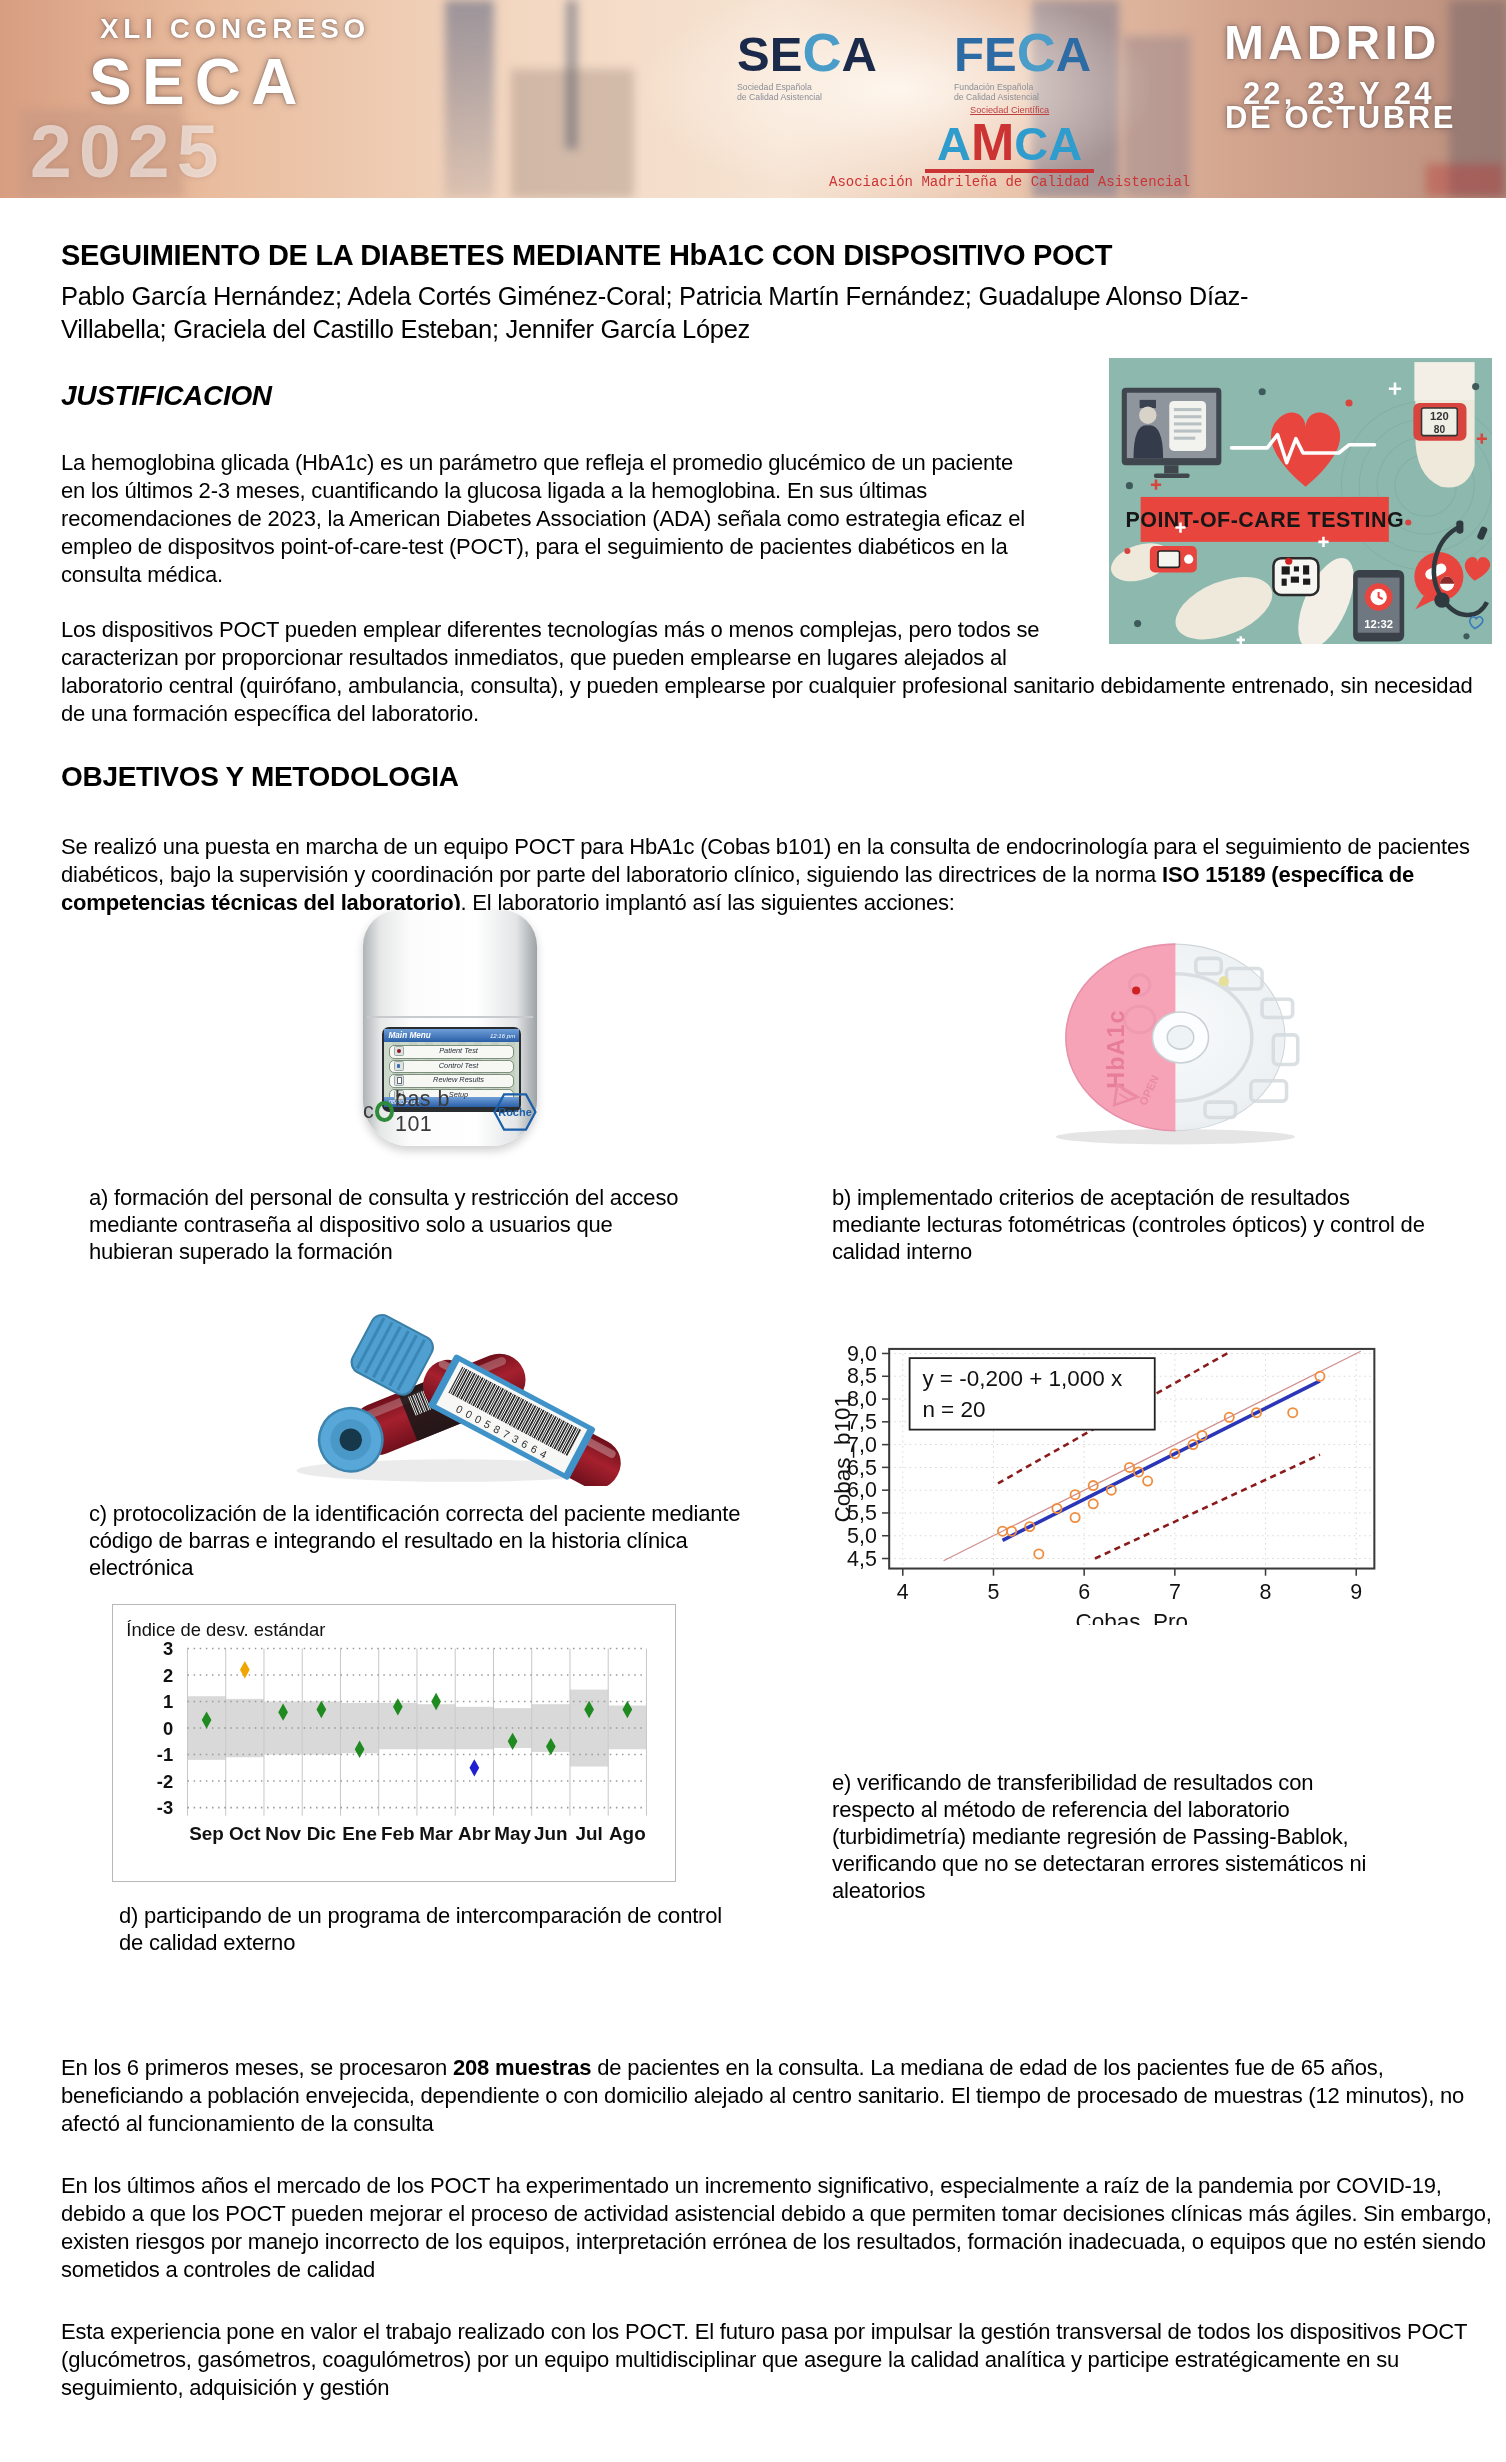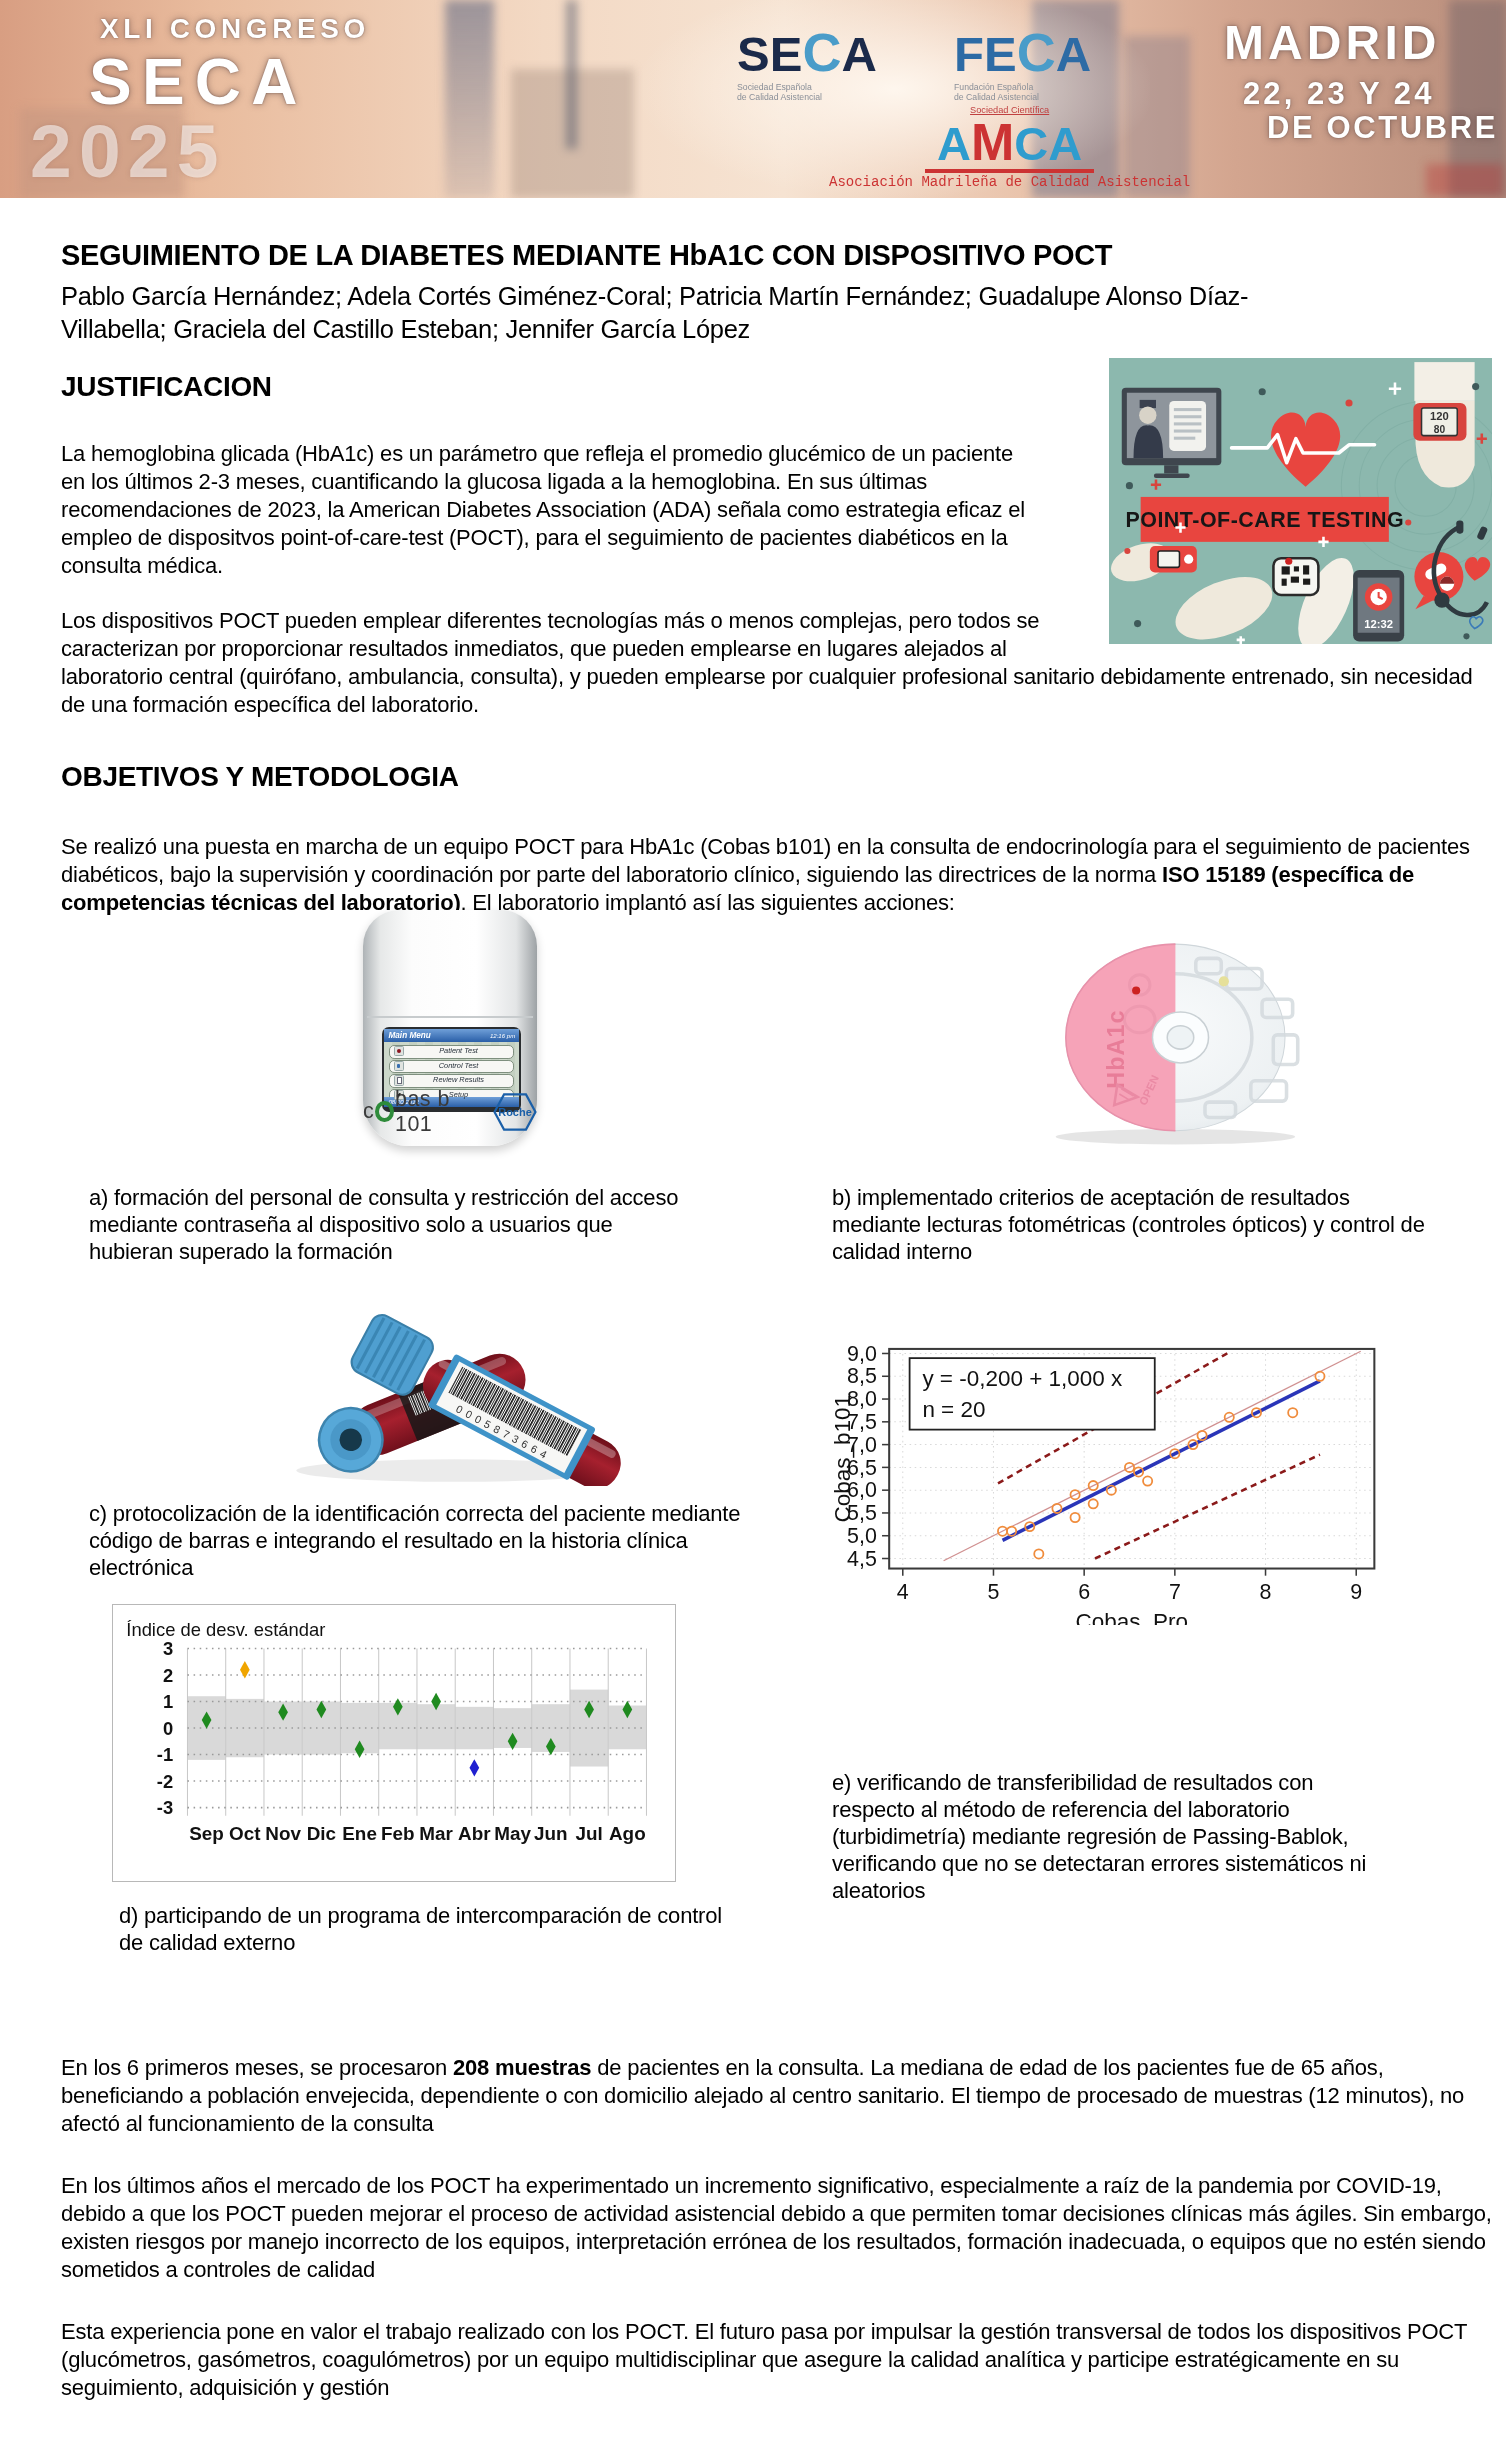--- a/index.html
+++ b/index.html
@@ -12,21 +12,21 @@
   .haze{position:absolute;left:639px;top:0;width:511px;height:100%;
     background:radial-gradient(ellipse at 50% 45%,rgba(255,248,240,.95) 0%,rgba(255,248,240,0) 72%);}
   .banner-text{position:absolute;color:#fff;font-weight:bold;
     text-shadow:0 0 7.2px rgba(80,60,60,.55),0 0 2px rgba(120,90,80,.8);white-space:nowrap;}
   .congress-line{left:100px;top:13.3px;font-size:28px;letter-spacing:4.6px;}
   .seca-big{left:89px;top:45px;font-size:64px;letter-spacing:10.2px;}
   .year-big{left:30px;top:108px;font-size:75px;letter-spacing:7.2px;color:rgba(255,255,255,.55);
     text-shadow:0 0 5.1px rgba(150,110,100,.35);}
   .madrid{left:1224px;top:15.3px;font-size:48px;letter-spacing:4.1px;}
   .dates1{left:1243px;top:76px;font-size:31px;letter-spacing:3.1px;}
-  .dates2{left:1225px;top:110px;font-size:31px;letter-spacing:2.6px;margin-left:42px;}
+  .dates2{left:1225px;top:100px;font-size:31px;letter-spacing:2.6px;}
   .logo{position:absolute;line-height:1;}
   .logo .word{font-weight:bold;white-space:nowrap;}
   .logo .sub{font-size:8.7px;color:#8a8f98;line-height:1.25;margin-top:3.1px;}
   .logo-seca{left:737px;top:24.5px;}
   .logo-seca .word{font-size:49px;color:#1b2a4a;}
   .logo-seca .cpar,.logo-feca .cpar{color:#4a9cc9;font-size:54px;}
   .logo-feca{left:954px;top:24.5px;}
   .logo-feca .word{font-size:49px;color:#2d6ba5;}
   .logo-amca{left:829px;top:106px;text-align:center;}
   .logo-amca .toptxt{font-size:9.2px;color:#c04040;margin-bottom:1px;text-decoration:underline;}
@@ -240,21 +240,21 @@
             <circle cx="700" cy="545" r="6"></circle>
           </g>
         <g fill="#d8453e">
             <circle cx="470" cy="88" r="7"></circle>
             <circle cx="36" cy="378" r="6"></circle>
             <circle cx="586" cy="322" r="6"></circle>
           </g>
         <path d="M 716 530 C 706 522 704 514 709 509 C 713 505 719 507 719 512 C 720 507 726 505 730 509 C 735 514 731 522 716 530 Z" fill="none" stroke="#3a7ab8" stroke-width="3"></path>
       </svg>
     </div>
-    <h2 class="sec" style="margin-top:18px;">JUSTIFICACION</h2>
+    <h2 class="sec" style="margin-top:27px;font-style:italic;">JUSTIFICACION</h2>
     <p class="body-txt" style="margin:37px 0 0 0;max-width:971px;">La hemoglobina glicada (HbA1c) es un parámetro que refleja el promedio glucémico de un paciente en los últimos 2-3 meses, cuantificando la glucosa ligada a la hemoglobina. En sus últimas recomendaciones de 2023, la American Diabetes Association (ADA) señala como estrategia eficaz el empleo de dispositvos point-of-care-test (POCT), para el seguimiento de pacientes diabéticos en la consulta médica.</p>
     <p class="body-txt" style="margin:26.6px 0 0 0;">Los dispositivos POCT pueden emplear diferentes tecnologías más o menos complejas, pero todos se caracterizan por proporcionar resultados inmediatos, que pueden emplearse en lugares alejados al laboratorio central (quirófano, ambulancia, consulta), y pueden emplearse por cualquier profesional sanitario debidamente entrenado, sin necesidad de una formación específica del laboratorio.</p>
   </div>
 
   <div class="abs" style="left:61px;top:746px;width:1431px;">
     <h2 class="sec" style="margin-top:15.3px;">OBJETIVOS Y METODOLOGIA</h2>
     <p class="body-txt" style="margin:40px 0 0 0;"><span>Se realizó una puesta en marcha de un equipo POCT para HbA1c (Cobas b101) en la consulta de endocrinología para el seguimiento de pacientes diabéticos, bajo la supervisión y coordinación por parte del laboratorio clínico, siguiendo las directrices de la norma </span><b>ISO 15189 (específica de competencias técnicas del laboratorio)</b><span>. El laboratorio implantó así las siguientes acciones:</span></p>
   </div>
 
   <div class="cobas">

